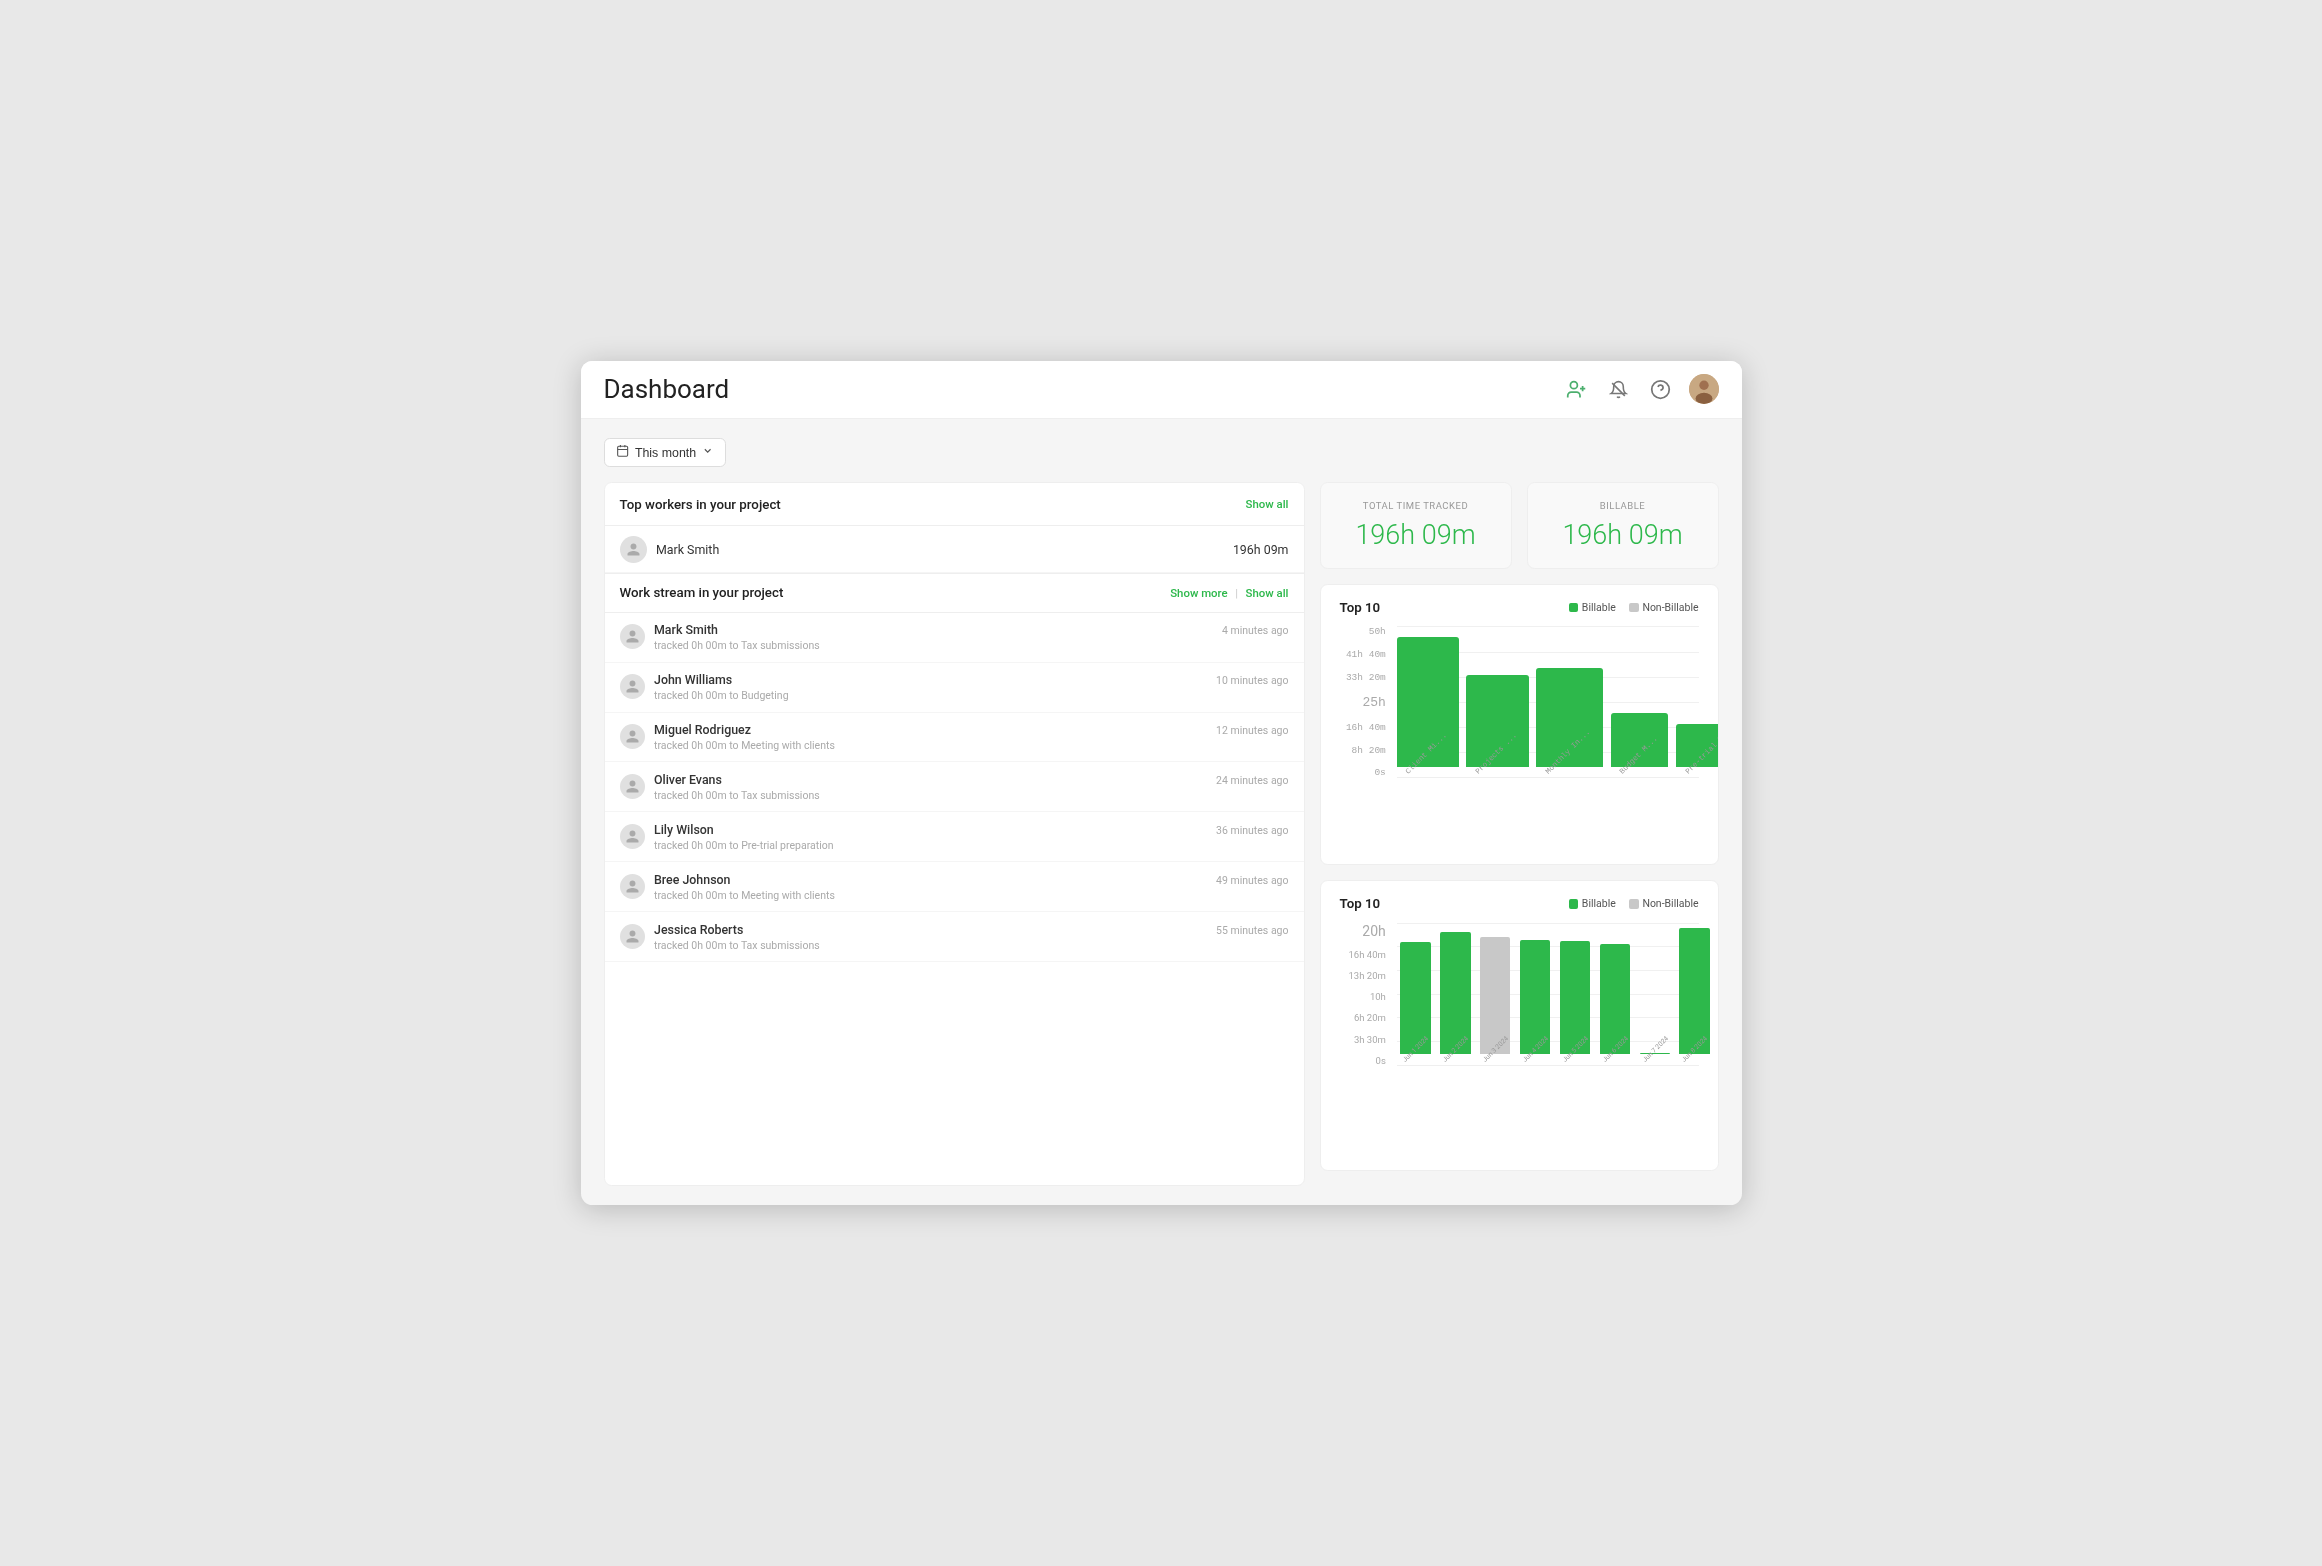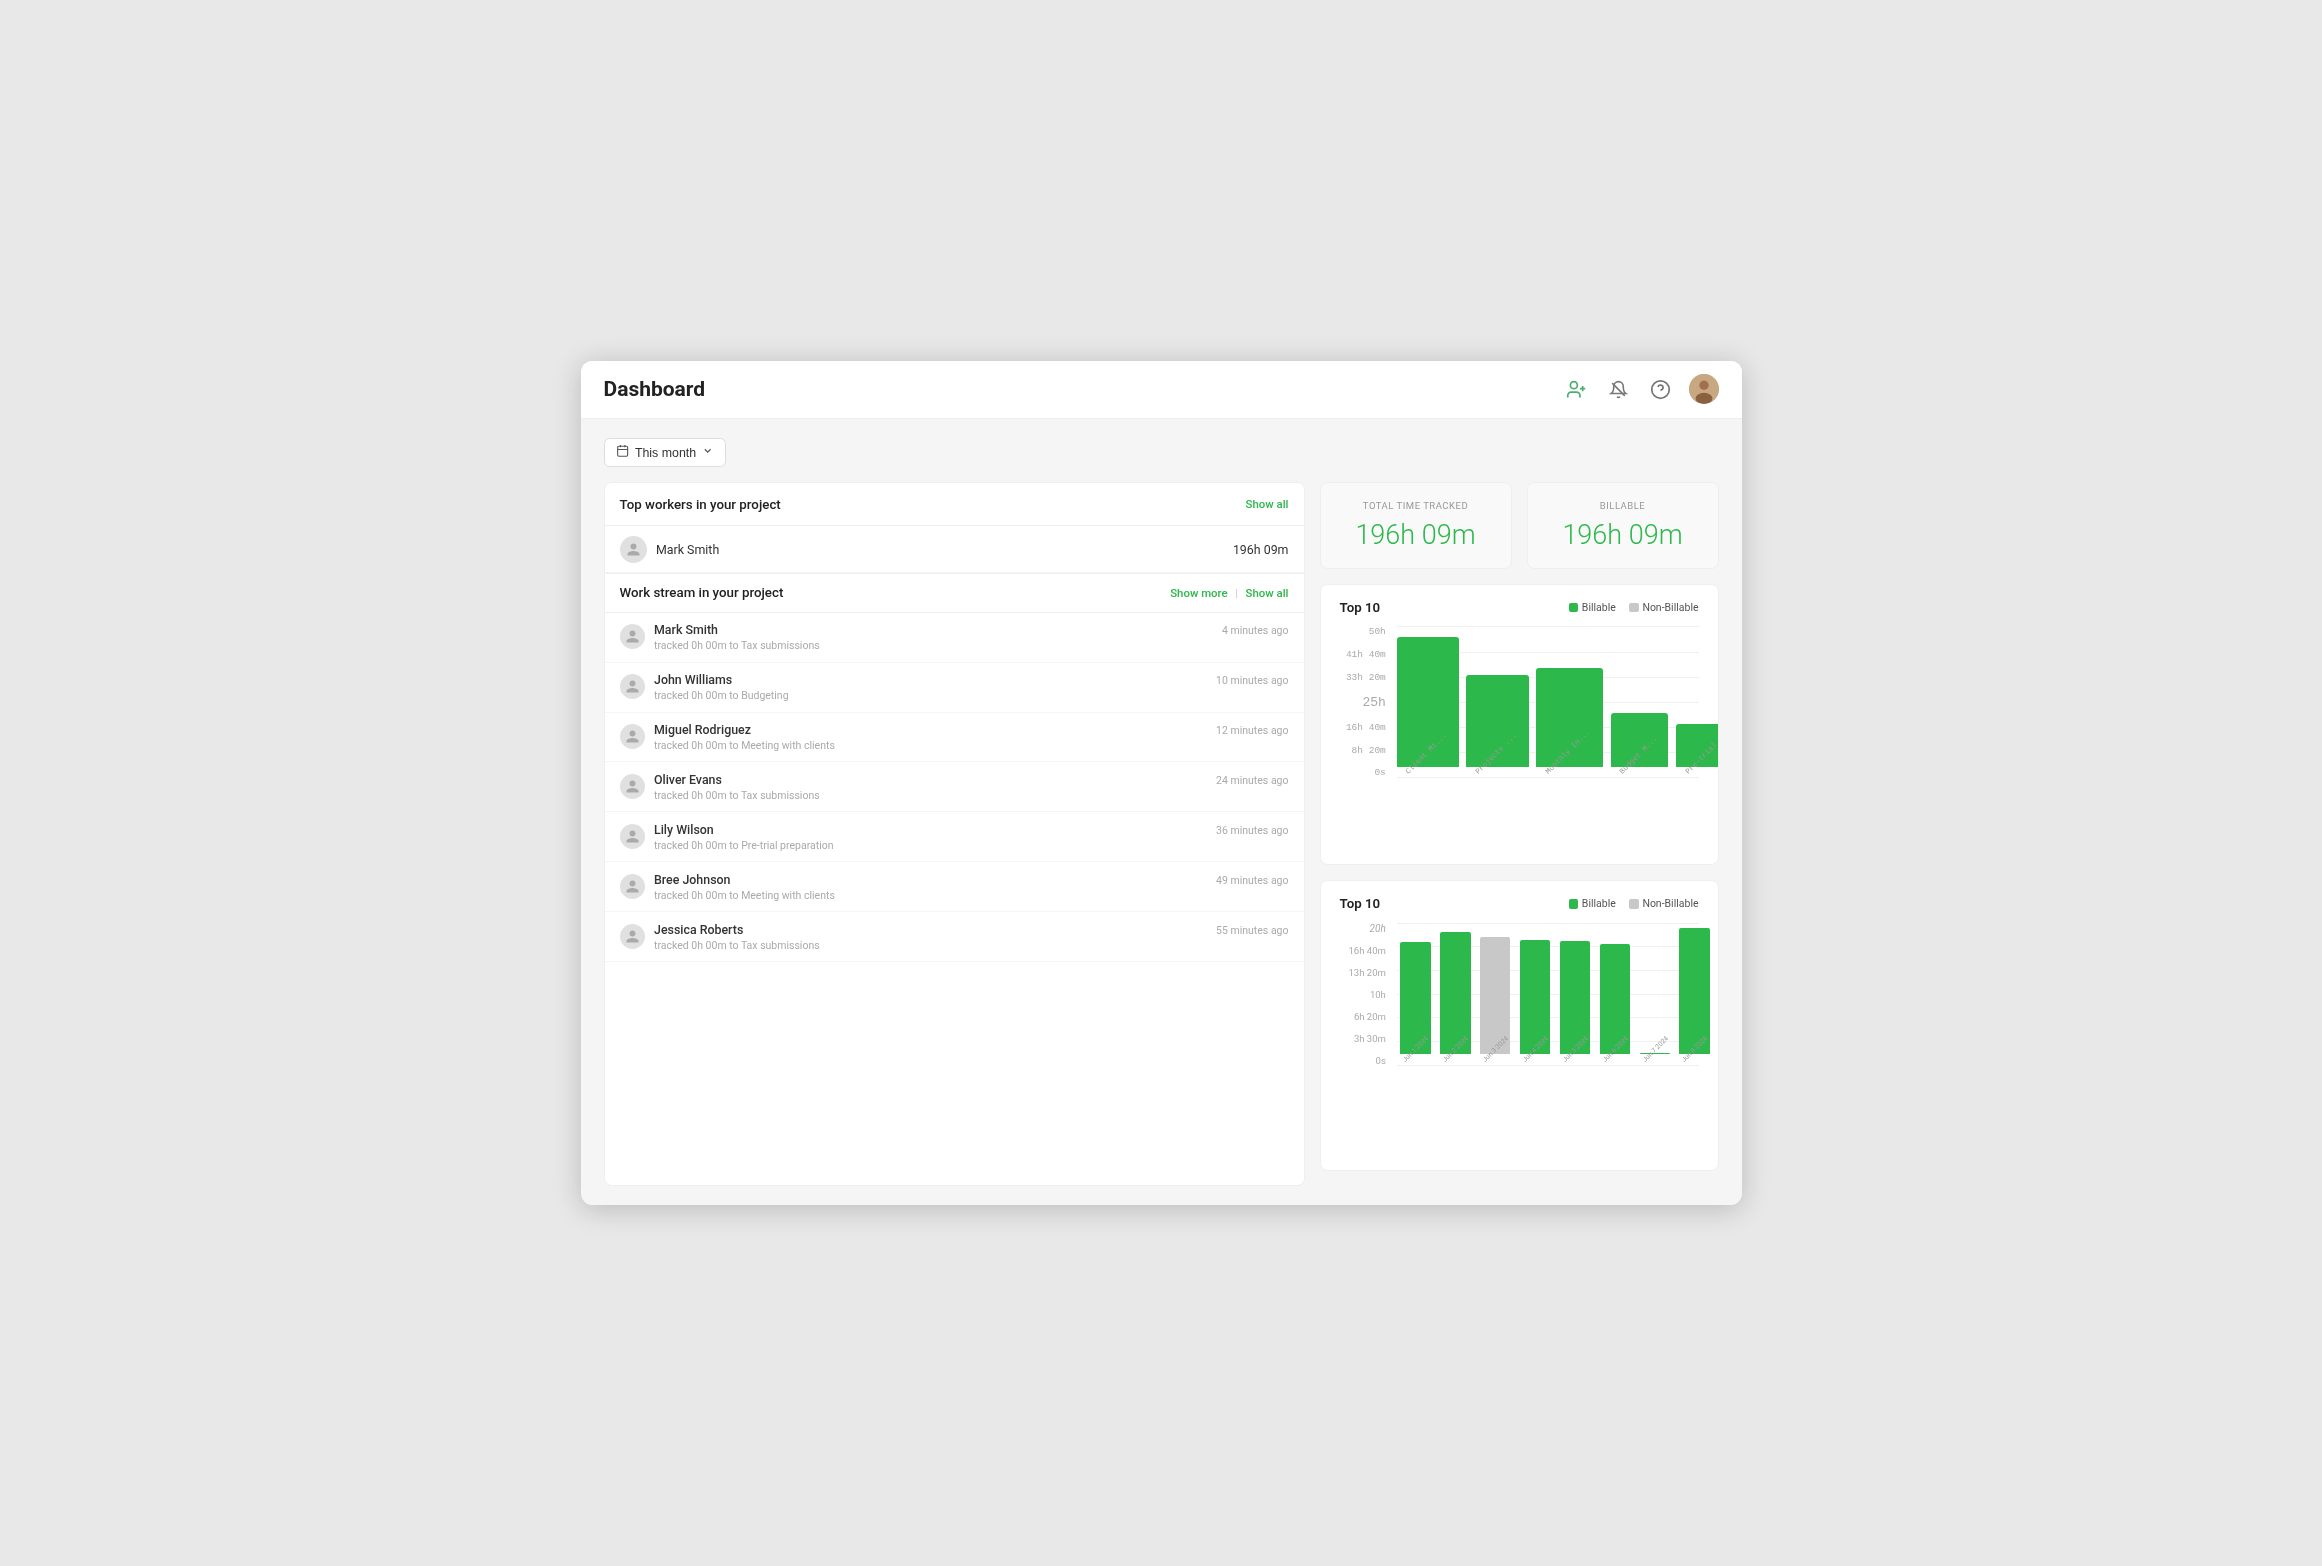--- a/index.html
+++ b/index.html
@@ -25,22 +25,22 @@
     
     .header {
       background: #fff;
       padding: 13.3px 23px;
       display: flex;
       align-items: center;
       justify-content: space-between;
       border-bottom: 1px solid #eee;
     }
     .header-title {
-      font-size: 21px;
-      font-weight: 700;
+      font-size: 26px;
+      font-weight: 400;
       color: #222;
     }
     .header-actions {
       display: flex;
       align-items: center;
       gap: 15px;
     }
     .header-icon {
       width: 27px;
       height: 27px;
@@ -439,21 +439,21 @@
               </div>
               <div class="legend-item">
                 <div class="legend-dot" style="background:#c8c8c8;"></div>
                 <span>Non-Billable</span>
               </div>
             </div>
           </div>
 
           <div style="position: relative; height: 190px;">
             <div style="position:absolute; left:0; top:0; width:52px; height:143px; display:flex; flex-direction:column; justify-content:space-between; align-items:flex-end; padding-right:5.7px;">
-              <span style="font-size:10px;color:#aaa;font-style:italic;">20h</span>
+              <span style="font-size:14px;color:#aaa;">20h</span>
               <span style="font-size:9.5px;color:#aaa;">16h 40m</span>
               <span style="font-size:9.5px;color:#aaa;">13h 20m</span>
               <span style="font-size:9.5px;color:#aaa;">10h</span>
               <span style="font-size:9.5px;color:#aaa;">6h 20m</span>
               <span style="font-size:9.5px;color:#aaa;">3h 30m</span>
               <span style="font-size:9.5px;color:#aaa;">0s</span>
             </div>
             <div style="position:absolute; left:57px; right:0; top:0; height:143px; display:flex; align-items:flex-end; gap:1.9px;">
 
               <div style="position:absolute; left:0; right:0; top:0; height:143px; display:flex; flex-direction:column; justify-content:space-between; pointer-events:none;">

